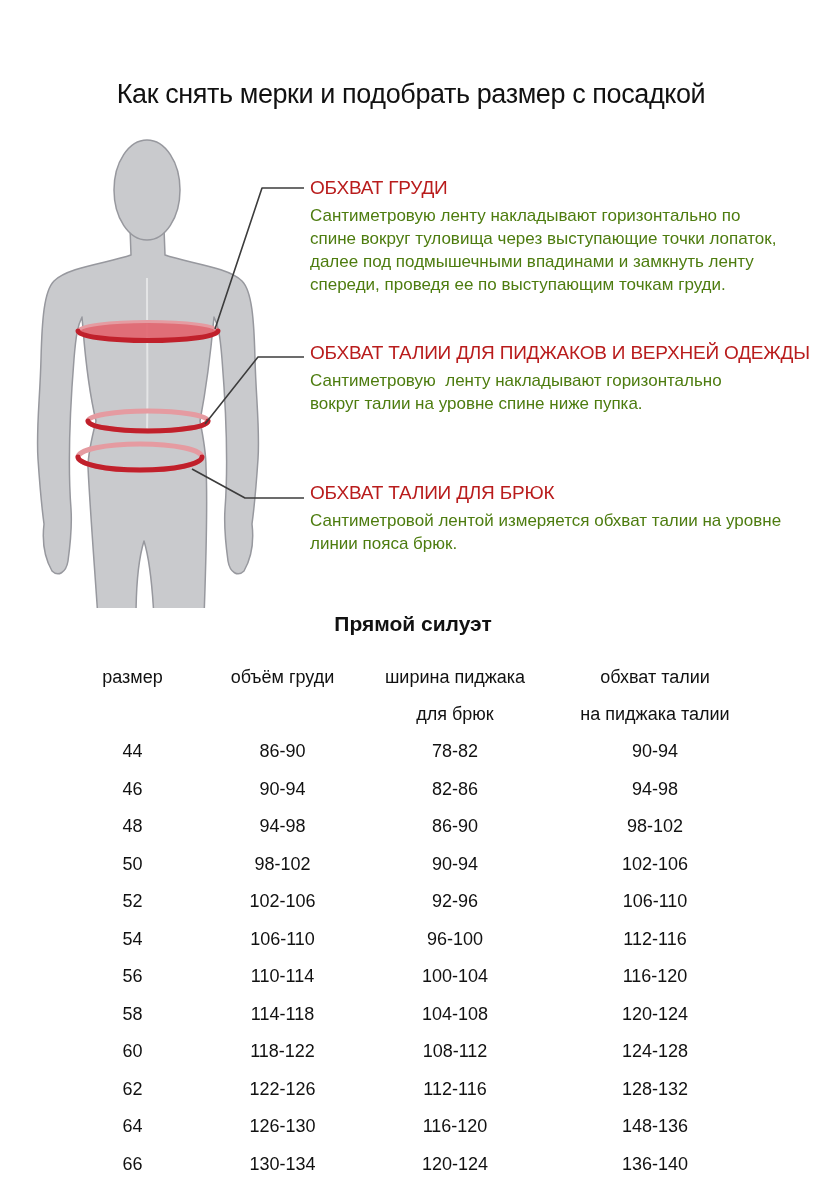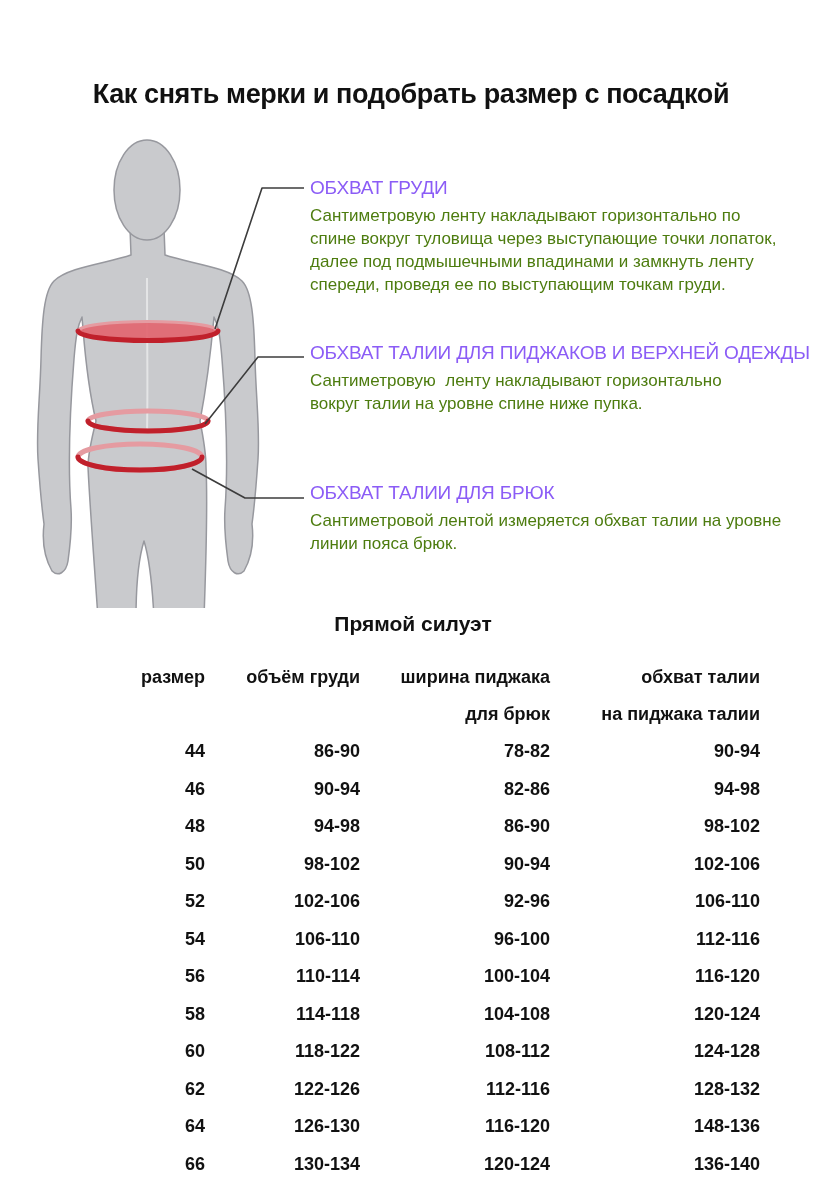--- a/index.html
+++ b/index.html
@@ -7,54 +7,54 @@
     position:relative;
     width:825px;height:1200px;
     background:#ffffff;
     font-family:"Liberation Sans", sans-serif;
     color:#111111;
     overflow:hidden;
   }
   .main-title{
     position:absolute;top:79px;left:16px;width:790px;
     text-align:center;
-    font-size:27px;font-weight:bold;letter-spacing:-0.4px;
+    font-size:27px;font-weight:normal;letter-spacing:-0.4px;
     white-space:nowrap;
   }
   .figure-svg{
     position:absolute;left:8px;top:128px;width:300px;height:480px;
   }
   .section{position:absolute;left:310px;}
   .sec-1{top:176px;}
   .sec-2{top:341px;}
   .sec-3{top:481px;}
   .sec-heading{
     margin:0 0 5px 0;
     font-size:19px;font-weight:normal;line-height:23px;
-    letter-spacing:-0.2px;white-space:nowrap;color:#8b5cf6;
+    letter-spacing:-0.2px;white-space:nowrap;color:#b91c1c;
   }
   .sec-body{
     margin:0;
     font-size:17px;line-height:23px;white-space:pre;color:#4d7c0f;
   }
   .table-title{
     position:absolute;top:612px;left:63px;width:700px;
     text-align:center;font-size:21px;font-weight:bold;
   }
   .size-table{
     position:absolute;left:60px;top:659px;width:700px;
     font-size:18px;
   }
   .trow{
     display:grid;
     grid-template-columns:145px 155px 190px 210px;
     height:37.5px;align-items:center;
   }
   .trow.hdr{height:37px;}
-  .tcell{text-align:right;font-weight:bold;}
+  .tcell{text-align:center;}
 </style>
 </head>
 <body>
 
 <div class="canvas">
 
   <div class="main-title">Как снять мерки и подобрать размер с посадкой</div>
 
   <svg class="figure-svg" viewBox="0 0 300 480" aria-hidden="true">
 

